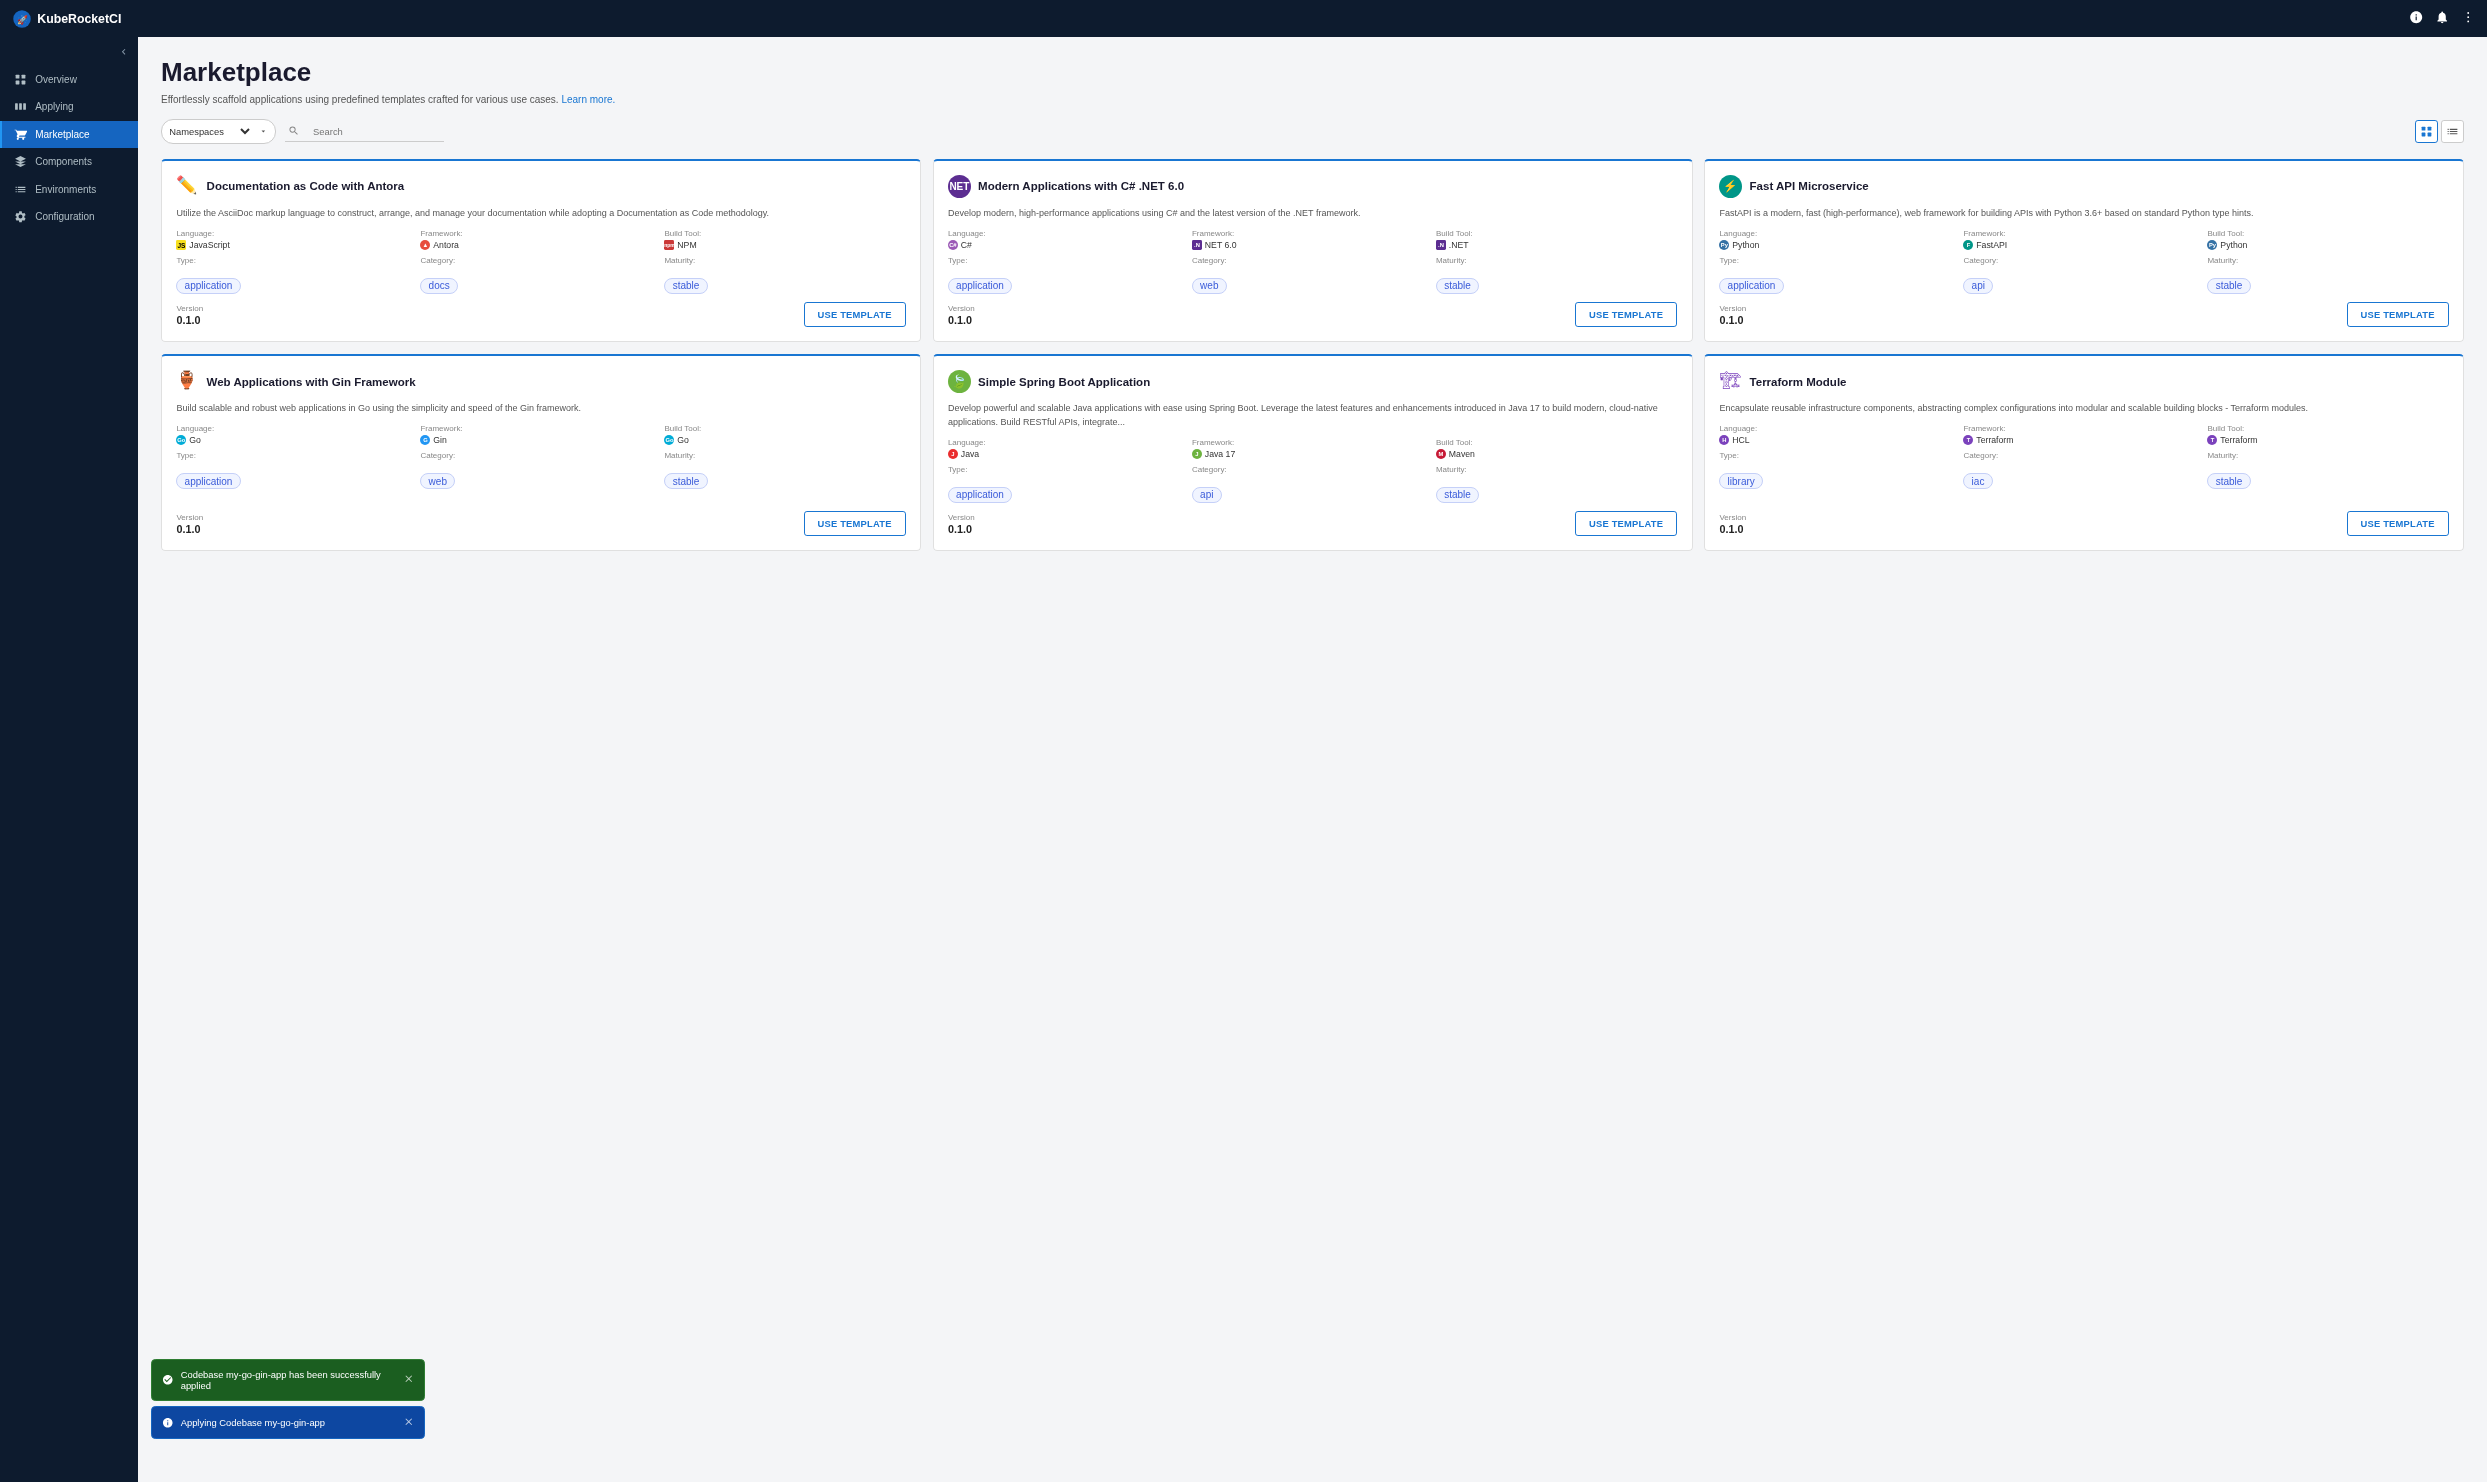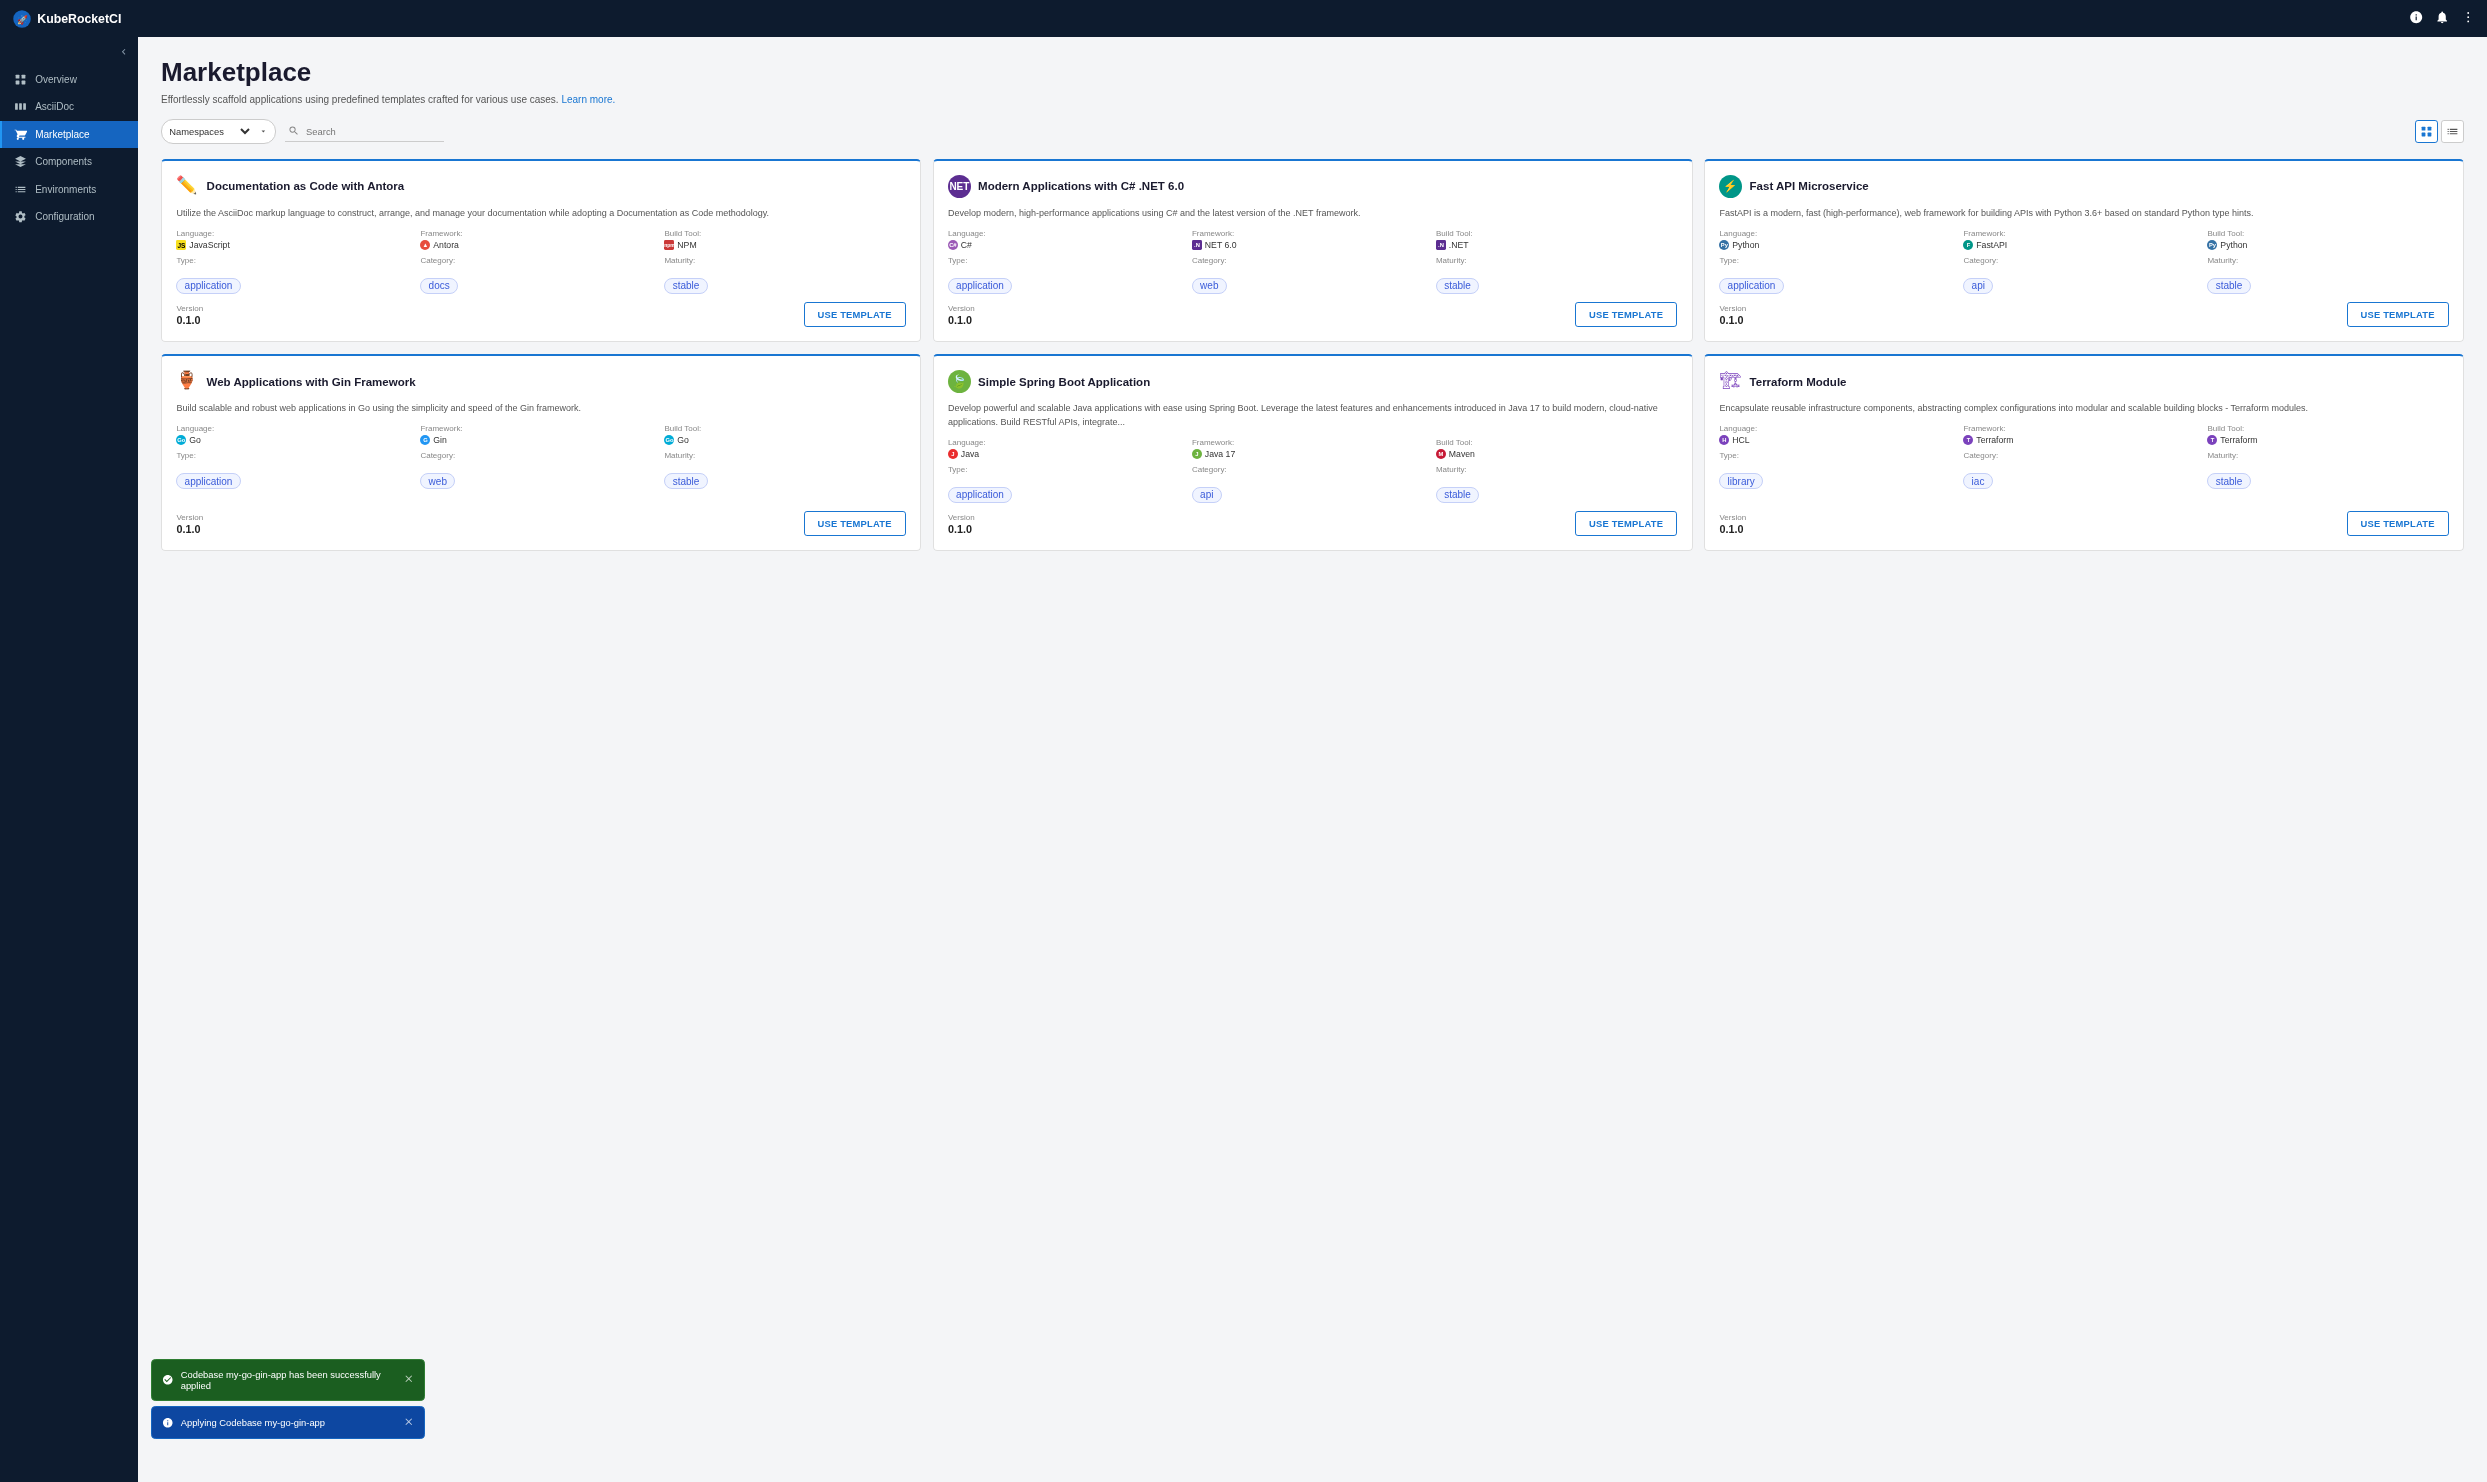--- a/index.html
+++ b/index.html
@@ -125,21 +125,21 @@
       color: #333;
       outline: none;
       flex: 1;
       cursor: pointer;
     }
     .search-box {
       display: flex;
       align-items: center;
       border-bottom: 0.7px solid #ccc;
       padding: 4.3px 2.9px;
-      gap: 7px;
+      gap: 14px;
       min-width: 159px;
     }
     .search-box svg { width: 11.5px; height: 11.5px; fill: #888; }
     .search-box input {
       border: none;
       background: transparent;
       font-size: 9.4px;
       outline: none;
       color: #333;
     }
@@ -326,21 +326,21 @@
           <rect x="14" y="14" width="7" height="7" rx="1"></rect>
         </svg>
       <span>Overview</span>
     </div>
     <div class="sidebar-item">
       <svg viewBox="0 0 24 24">
           <rect x="2" y="6" width="5" height="12" rx="1"></rect>
           <rect x="9.5" y="6" width="5" height="12" rx="1"></rect>
           <rect x="17" y="6" width="5" height="12" rx="1"></rect>
         </svg>
-      <span>AsciiDoc</span>
+      <span>Applying</span>
     </div>
     <div class="sidebar-item active">
       <svg viewBox="0 0 24 24">
           <path d="M7 18c-1.1 0-1.99.9-1.99 2S5.9 22 7 22s2-.9 2-2-.9-2-2-2zM1 2v2h2l3.6 7.59-1.35 2.45c-.16.28-.25.61-.25.96C5 16.1 6.9 18 9 18h12v-2H9.42c-.14 0-.25-.11-.25-.25l.03-.12.9-1.63H19c.75 0 1.41-.41 1.75-1.03l3.58-6.49A1 1 0 0023.45 5H5.21l-.94-2H1zm16 16c-1.1 0-1.99.9-1.99 2s.89 2 1.99 2 2-.9 2-2-.9-2-2-2z"></path>
         </svg>
       <span>Marketplace</span>
     </div>
     <div class="sidebar-item">
       <svg viewBox="0 0 24 24">
           <path d="M11.99 2L2 7l10 5 10-5-10.01-5zM2 17l10 5 10-5M2 12l10 5 10-5"></path>

